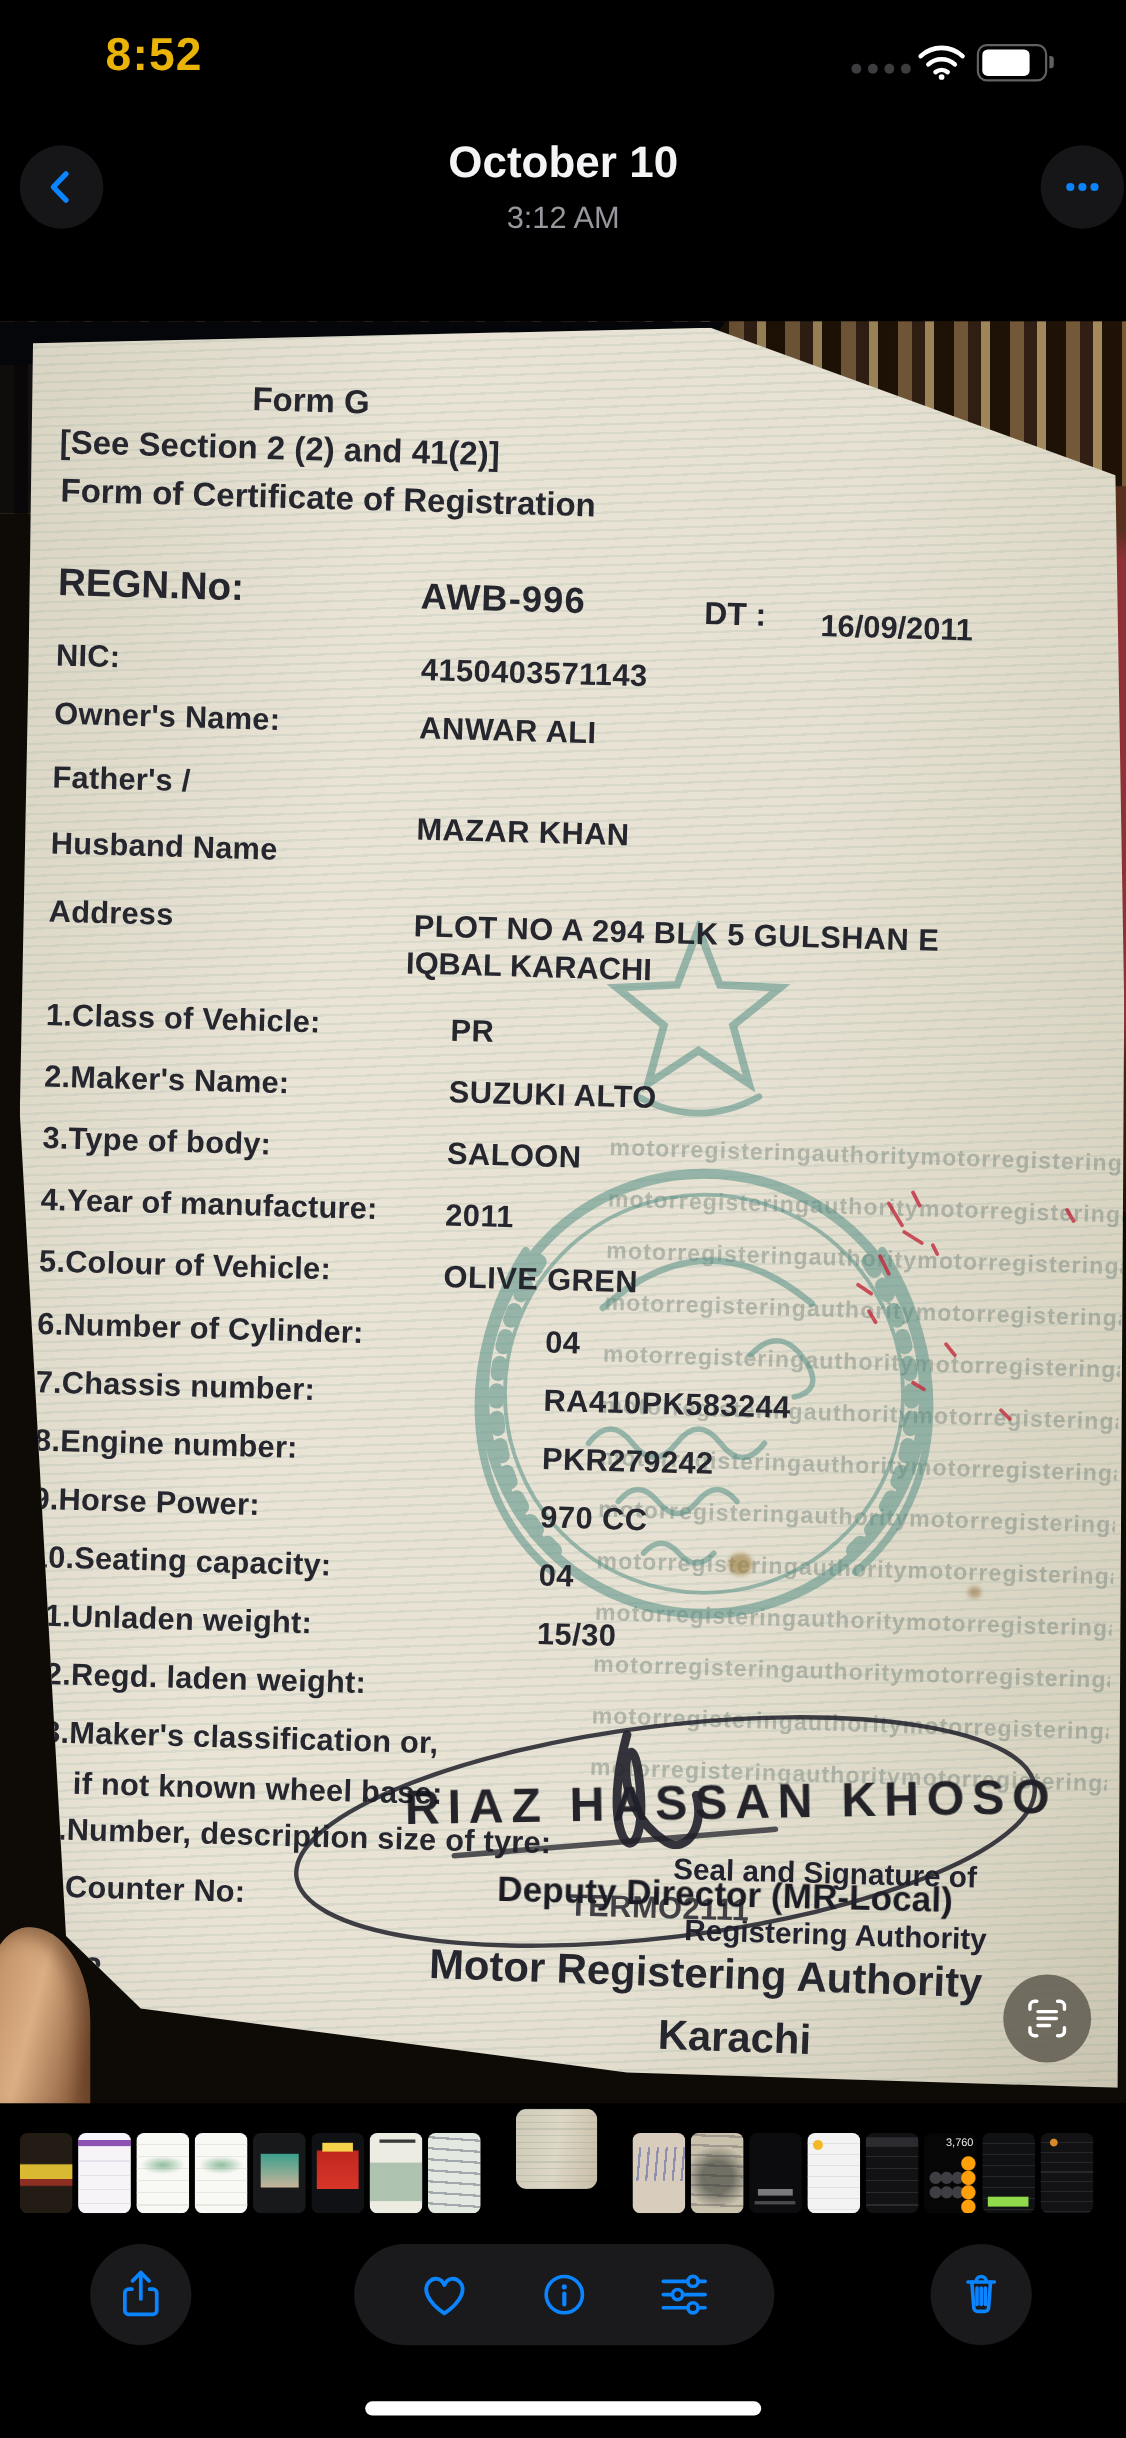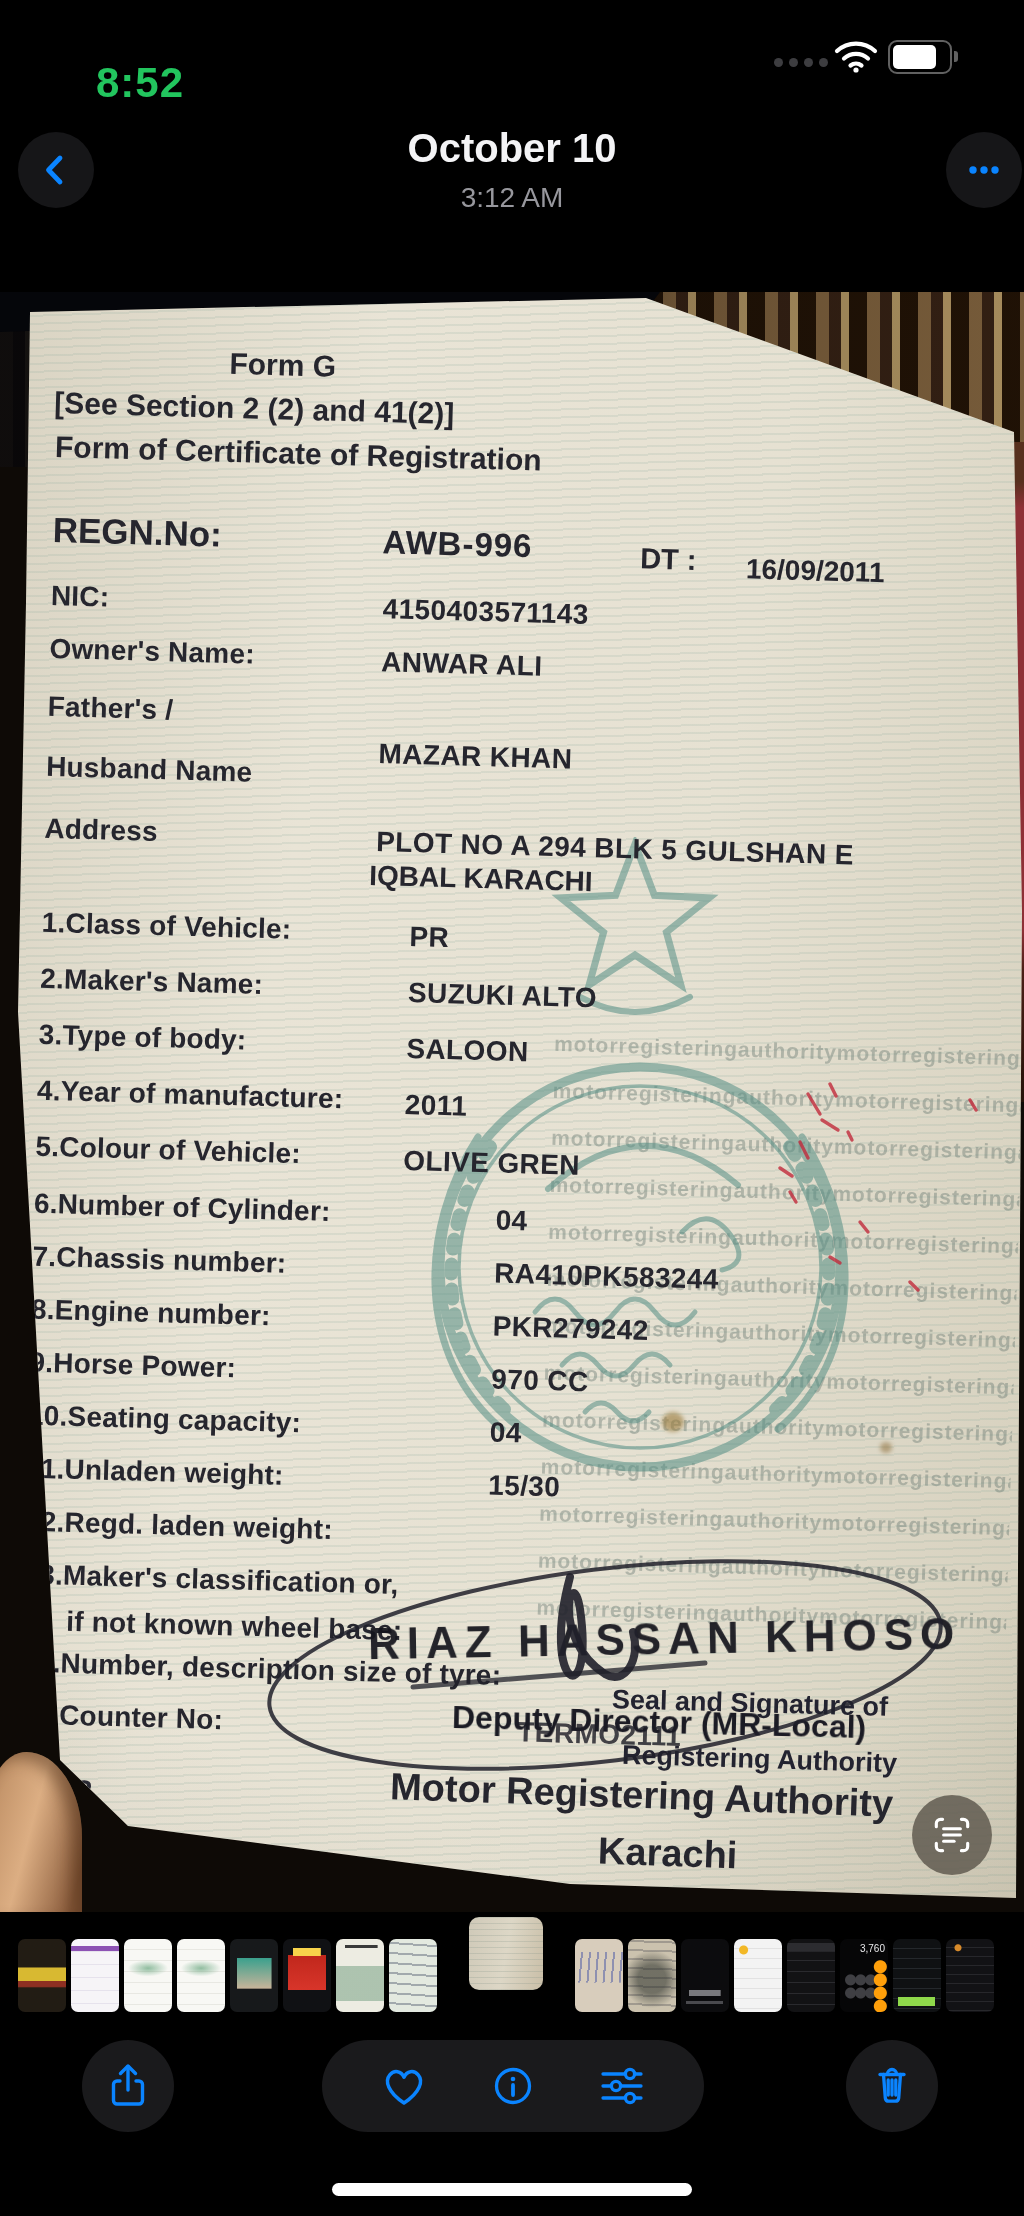--- a/index.html
+++ b/index.html
@@ -1,21 +1,21 @@
 <!DOCTYPE html>
 <html><head>
 <meta charset="utf-8">
 <style>
   html,body{margin:0;padding:0;background:#000;}
   body{width:1024px;height:2216px;position:relative;overflow:hidden;
        font-family:"Liberation Sans","DejaVu Sans",sans-serif;-webkit-font-smoothing:antialiased;}
   .abs{position:absolute;}
 
   
-  .status-time{left:96px;top:26px;color:#22c55e;font-size:42px;font-weight:700;letter-spacing:1px;margin-top:33px;}
+  .status-time{left:96px;top:26px;color:#eab308;font-size:42px;font-weight:700;letter-spacing:1px;}
   .cell-dots{left:774px;top:58px;display:flex;gap:6px;}
   .cell-dots i{width:9px;height:9px;border-radius:50%;background:#3d3d40;display:block;}
   .wifi{left:833px;top:38px;}
   .battery{left:888px;top:40px;width:60px;height:30px;border:2.5px solid rgba(255,255,255,.38);border-radius:9px;}
   .battery .fill{position:absolute;left:3px;top:3px;bottom:3px;width:72%;background:#fff;border-radius:5px;}
   .battery .tip{position:absolute;right:-8px;top:9px;width:4px;height:11px;background:rgba(255,255,255,.38);border-radius:0 3px 3px 0;}
 
   
   .nav-circle{width:76px;height:76px;border-radius:50%;background:#161618;display:flex;align-items:center;justify-content:center;}
   .back-btn{left:18px;top:132px;}

